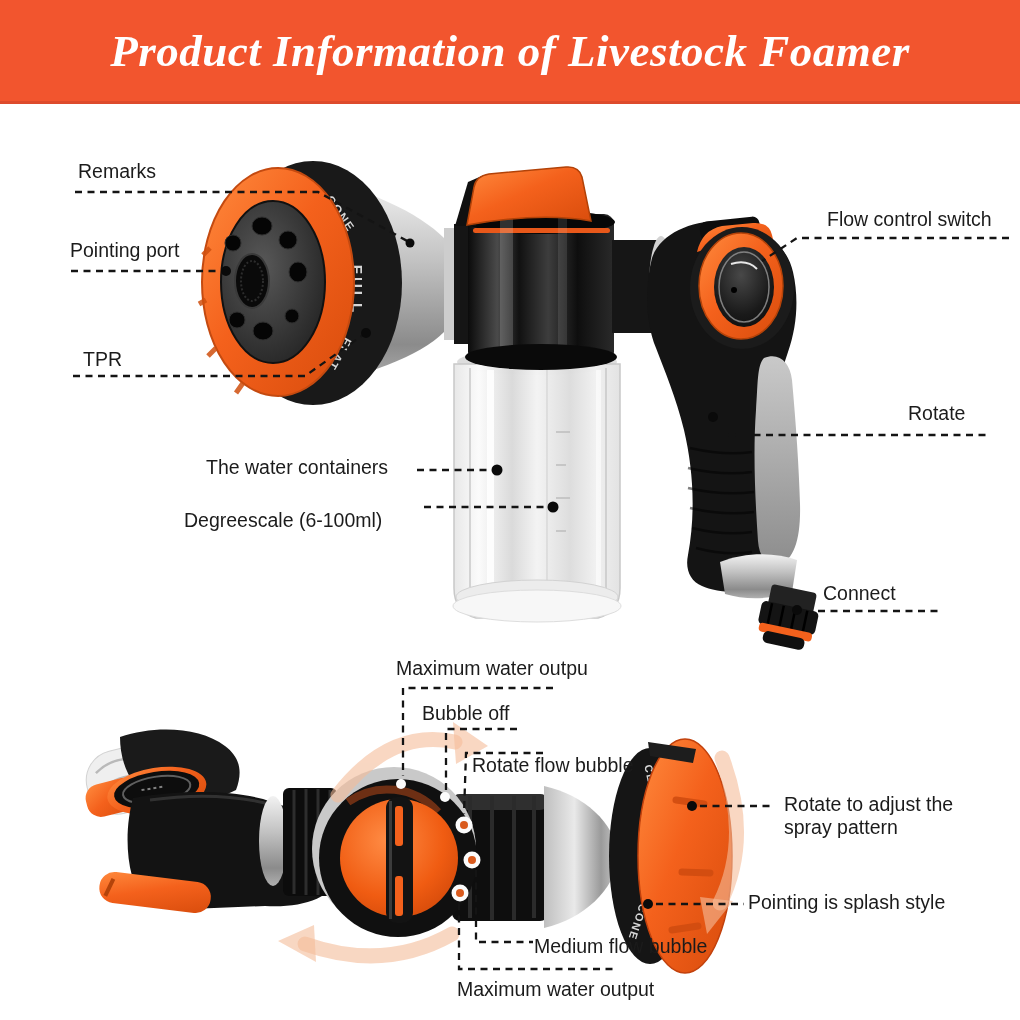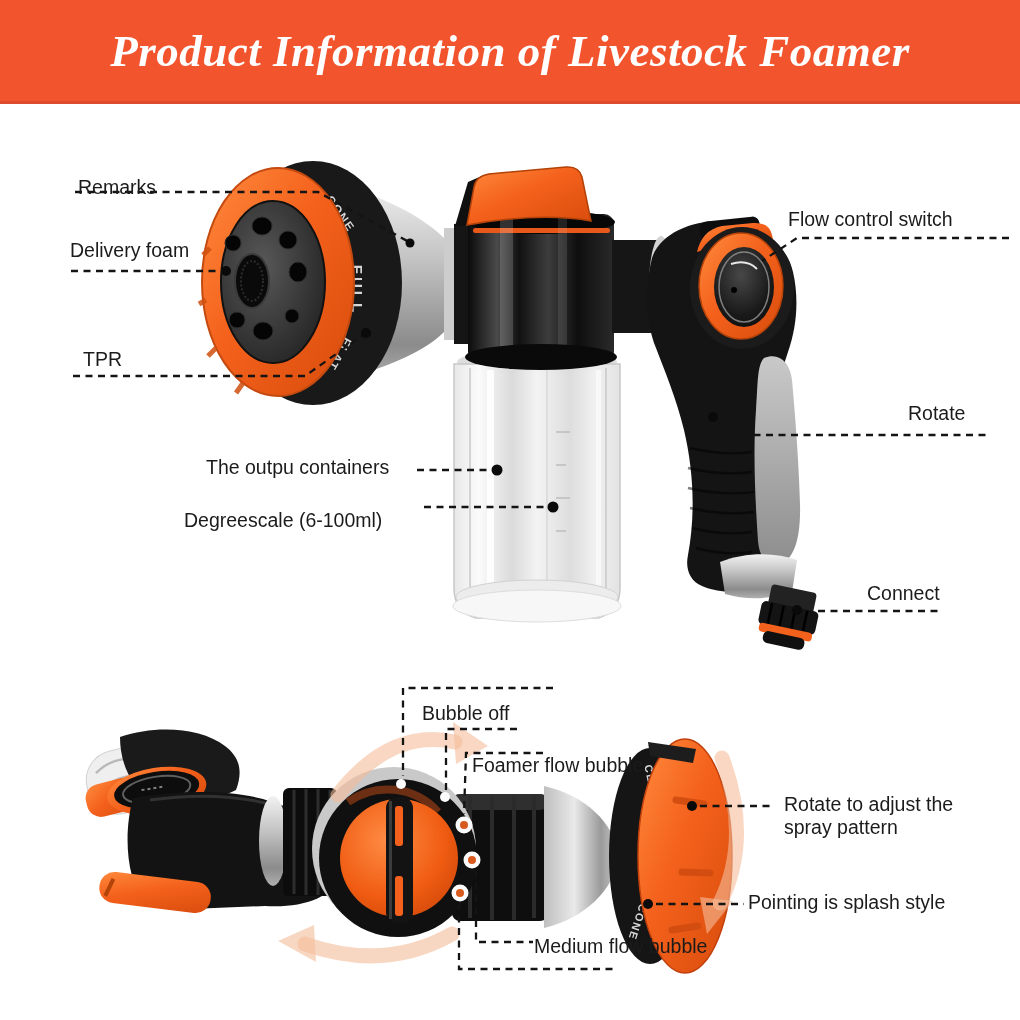--- a/index.html
+++ b/index.html
@@ -259,27 +259,29 @@
       <circle cx="366" cy="333" r="5"></circle>
       <circle cx="497" cy="470" r="5.5"></circle>
       <circle cx="553" cy="507" r="5.5"></circle>
       <circle cx="713" cy="417" r="5"></circle>
       <circle cx="797" cy="610" r="5"></circle>
       <circle cx="648" cy="904" r="5"></circle>
       <circle cx="692" cy="806" r="5"></circle>
     </g>
   </svg>
 
-  <div class="lbl" style="left:78px;top:176px">Remarks</div>
-  <div class="lbl" style="left:70px;top:239px">Delivery foam</div>
+  <div class="lbl" style="left:78px;top:160px">Remarks</div>
+  <div class="lbl" style="left:70px;top:239px">Pointing port</div>
   <div class="lbl" style="left:83px;top:348px">TPR</div>
-  <div class="lbl" style="left:206px;top:456px">The outpu containers</div>
+  <div class="lbl" style="left:206px;top:456px">The water containers</div>
   <div class="lbl" style="left:184px;top:509px">Degreescale (6-100ml)</div>
-  <div class="lbl" style="left:788px;top:208px">Flow control switch</div>
+  <div class="lbl" style="left:827px;top:208px">Flow control switch</div>
   <div class="lbl" style="left:908px;top:402px">Rotate</div>
-  <div class="lbl" style="left:867px;top:582px">Connect</div>
+  <div class="lbl" style="left:823px;top:582px">Connect</div>
+  <div class="lbl" style="left:396px;top:657px">Maximum water outpu</div>
   <div class="lbl" style="left:422px;top:702px">Bubble off</div>
-  <div class="lbl" style="left:472px;top:754px">Foamer flow bubble</div>
+  <div class="lbl" style="left:472px;top:754px">Rotate flow bubble</div>
   <div class="lbl multiline" style="left:784px;top:793px">Rotate to adjust the
 spray pattern</div>
   <div class="lbl" style="left:748px;top:891px">Pointing is splash style</div>
   <div class="lbl" style="left:534px;top:935px">Medium flow bubble</div>
+  <div class="lbl" style="left:457px;top:978px">Maximum water output</div>
 </div>
 
 </body></html>

